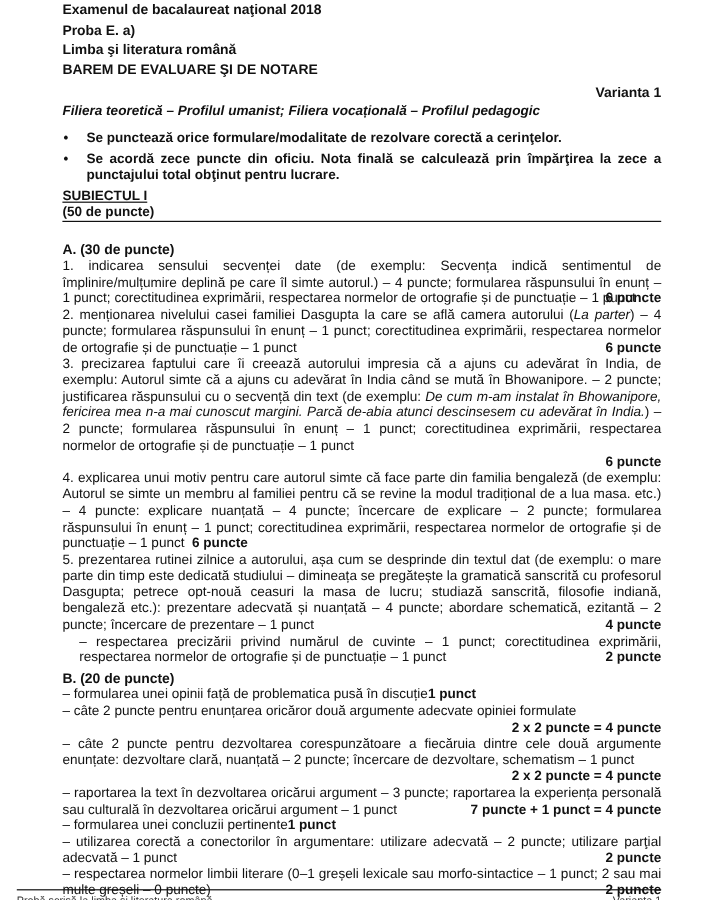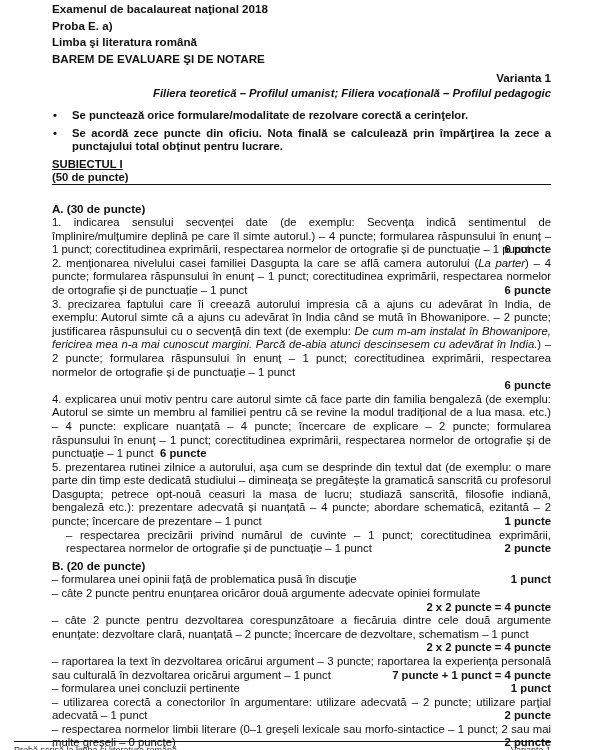--- a/index.html
+++ b/index.html
@@ -2,29 +2,29 @@
 <html><head>
 <meta charset="utf-8">
 <style>
   html, body { margin: 0; padding: 0; background: #ffffff; }
   body { width: 601px; height: 750px; overflow: hidden; position: relative;
          font-family: "Liberation Sans", sans-serif; color: #111; }
   .page { position: absolute; left: 52px; top: 0; width: 499px; font-size: 11.3px; line-height: 13.6px; }
   .hdr { text-align: left; font-weight: bold; font-size: 11.6px; line-height: 16.5px; }
   .hdr1 { margin-top: 1px; }
   .variant { text-align: right; font-weight: bold; font-size: 11.6px; margin-top: 4px; line-height: 14px; }
-  .filiera { font-weight: bold; font-style: italic; font-size: 11.3px; margin-top: 1px; line-height: 15px; text-align: right; }
+  .filiera { font-weight: bold; font-style: italic; font-size: 11.3px; margin-top: 1px; line-height: 15px; }
   ul.rules { list-style: none; margin: 8px 0 0 0; padding: 0; }
   ul.rules li { position: relative; padding-left: 20px; font-weight: bold; text-align: justify; line-height: 13.5px; margin-bottom: 4px; font-size: 11.3px; }
   ul.rules li::before { content: "\2022"; position: absolute; left: 1px; top: 0; }
   .subj { display: flex; justify-content: space-between; font-weight: bold; border-bottom: 1.5px solid #111; margin-top: 2px; line-height: 13px; font-size: 11.3px; flex-direction: column; }
   .subj .t { text-decoration: underline; }
   .sec { font-weight: bold; font-size: 11.6px; line-height: 14.5px; margin-top: 17px; }
   .p { text-align: justify; line-height: 13.6px; }
-  .row { display: flex; justify-content: space-between; line-height: 13.6px; }
+  .row { display: flex; line-height: 13.6px; }
   .pts { font-weight: bold; white-space: nowrap; }
   .ptsr { text-align: right; font-weight: bold; line-height: 13.6px; }
   .indent { padding-left: 14px; }
   i { }
   .footer { position: absolute; left: 14px; right: 50px; top: 741px; border-top: 1.5px solid #111; padding-top: 3px; font-size: 9px; display: flex; justify-content: space-between; color: #333; }
 </style>
 </head>
 <body>
 
 <div class="page">
@@ -52,21 +52,21 @@
 
   <div class="p"><span>2. menționarea nivelului casei familiei Dasgupta la care se află camera autorului (</span><i>La parter</i><span>) – 4 puncte; formularea răspunsului în enunț – 1 punct; corectitudinea exprimării, respectarea normelor de ortografie și de punctuație – 1 punct</span></div>
   <div class="ptsr" style="margin-top:-13.6px;">6 puncte</div>
 
   <div class="p"><span>3. precizarea faptului care îi creează autorului impresia că a ajuns cu adevărat în India, de exemplu: Autorul simte că a ajuns cu adevărat în India când se mută în Bhowanipore. – 2 puncte; justificarea răspunsului cu o secvență din text (de exemplu: </span><i>De cum m-am instalat în Bhowanipore, fericirea mea n-a mai cunoscut margini. Parcă de-abia atunci descinsesem cu adevărat în India.</i><span>) – 2 puncte; formularea răspunsului în enunț – 1 punct; corectitudinea exprimării, respectarea normelor de ortografie și de punctuație – 1 punct</span></div>
   <div class="ptsr">6 puncte</div>
 
   <div class="p"><span>4. explicarea unui motiv pentru care autorul simte că face parte din familia bengaleză (de exemplu: Autorul se simte un membru al familiei pentru că se revine la modul tradițional de a lua masa. etc.) – 4 puncte: explicare nuanțată – 4 puncte; încercare de explicare – 2 puncte; formularea răspunsului în enunț – 1 punct; corectitudinea exprimării, respectarea normelor de ortografie și de punctuație – 1 punct</span>&nbsp;&nbsp;<b>6 puncte</b></div>
 
   <div class="p">5. prezentarea rutinei zilnice a autorului, așa cum se desprinde din textul dat (de exemplu: o mare parte din timp este dedicată studiului – dimineața se pregătește la gramatică sanscrită cu profesorul Dasgupta; petrece opt-nouă ceasuri la masa de lucru; studiază sanscrită, filosofie indiană, bengaleză etc.): prezentare adecvată și nuanțată – 4 puncte; abordare schematică, ezitantă – 2 puncte; încercare de prezentare – 1 punct</div>
-  <div class="ptsr" style="margin-top:-13.6px;">1 puncte</div>
+  <div class="ptsr" style="margin-top:-13.6px;">4 puncte</div>
 
   <div class="p indent">– respectarea precizării privind numărul de cuvinte – 1 punct; corectitudinea exprimării, respectarea normelor de ortografie și de punctuație – 1 punct</div>
   <div class="ptsr" style="margin-top:-13.6px;">2 puncte</div>
 
   <div class="sec" style="margin-top:3px;">B. (20 de puncte)</div>
 
   <div class="row">
     <span>– formularea unei opinii față de problematica pusă în discuție</span>
     <span class="pts">1 punct</span>
   </div>

